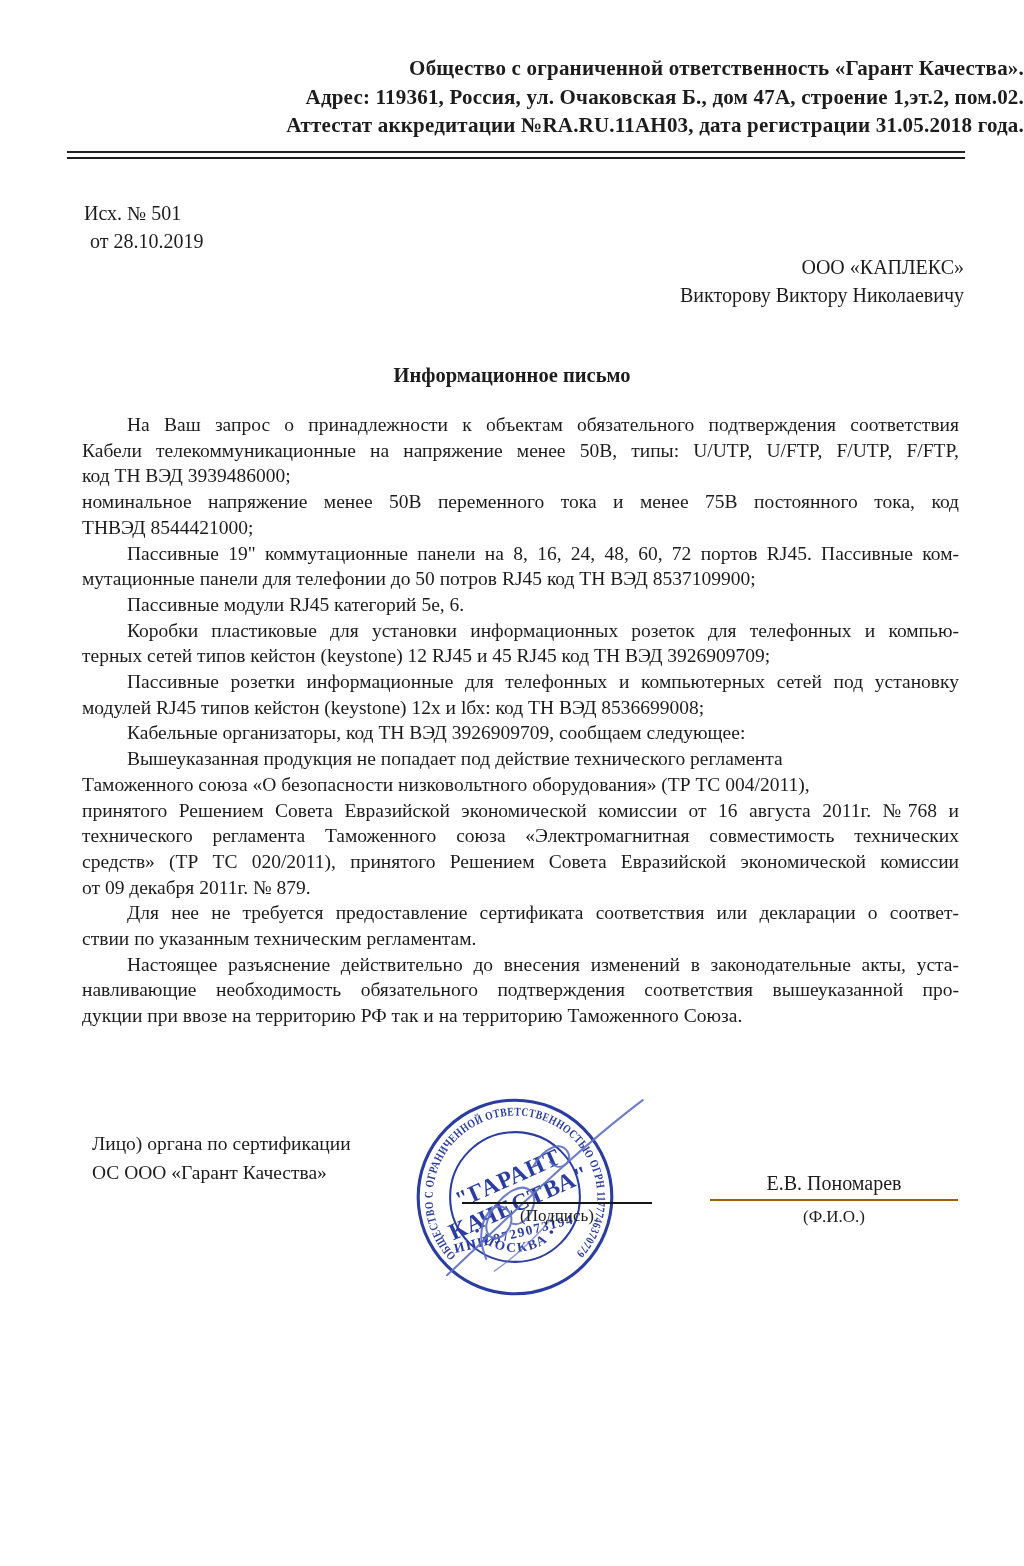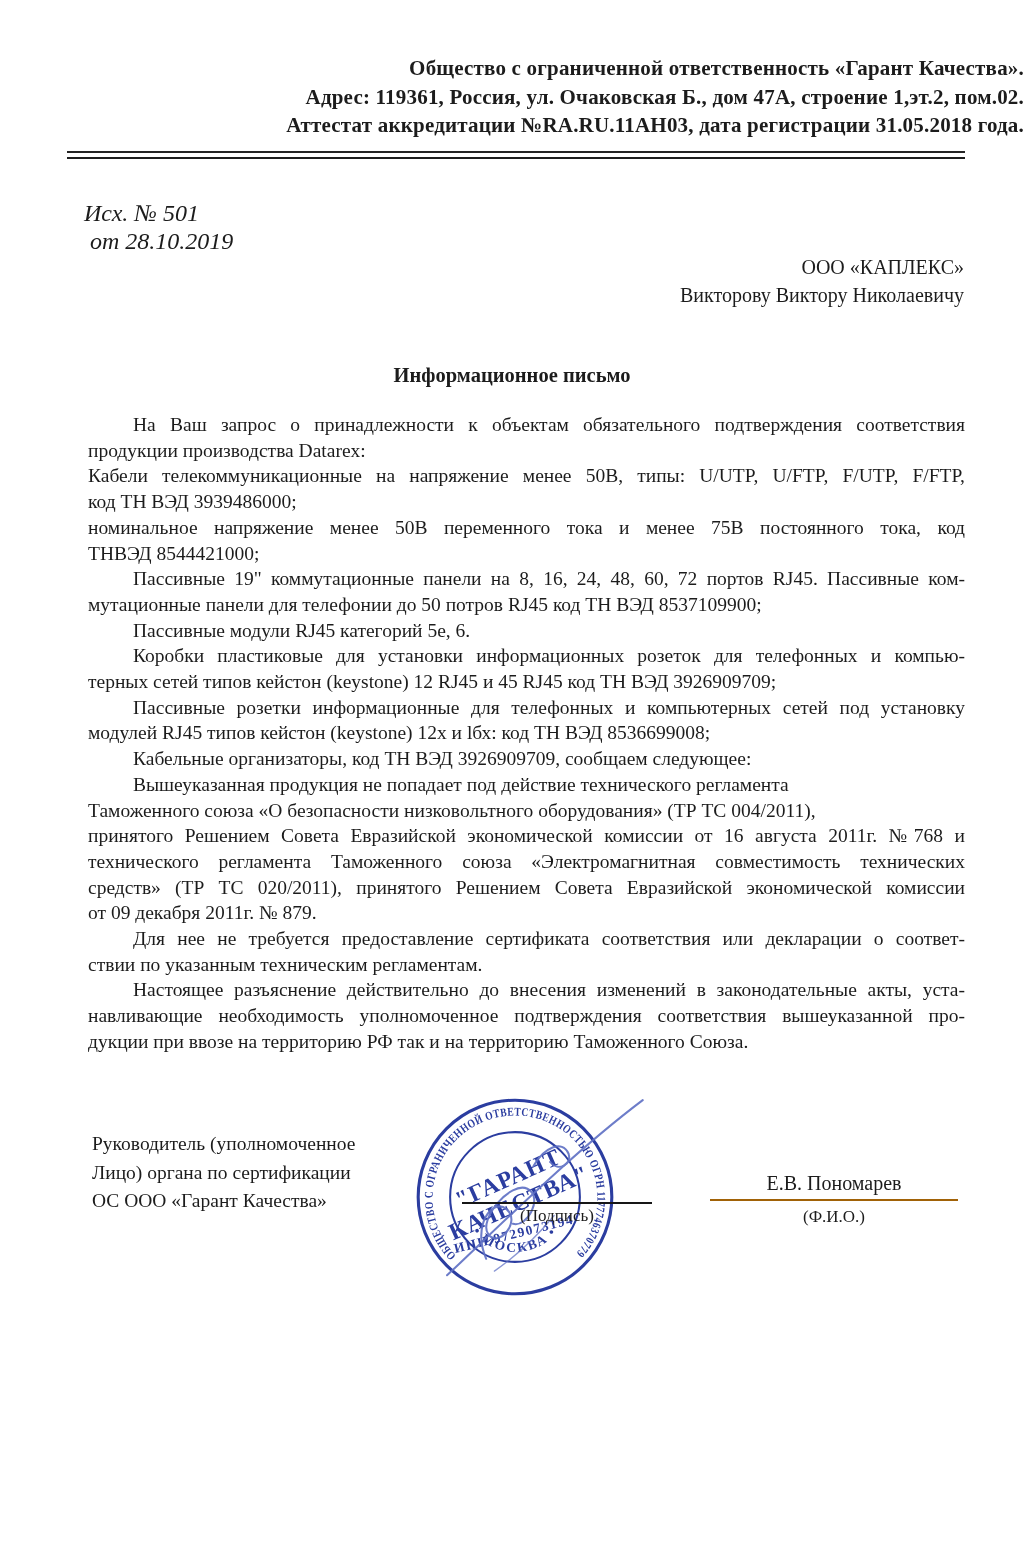--- a/index.html
+++ b/index.html
@@ -12,25 +12,25 @@
   }
   .abs{position:absolute;}
   .header{
     top:54px;left:0;width:100%;text-align:right;
     font-weight:bold;font-size:21px;line-height:28.5px;letter-spacing:0.2px;
   }
   .rule{
     top:151px;left:67px;width:898px;height:4px;
     border-top:2px solid #242424;border-bottom:2px solid #1d1d1d;
   }
-  .ref{left:84px;top:199px;font-size:24px;line-height:28px;font-style:italic;}
+  .ref{left:84px;top:199px;font-size:20px;line-height:28px;}
   .ref .date{padding-left:6px;}
   .addressee{right:60px;top:254px;text-align:right;font-size:20px;line-height:27.5px;}
   .title{top:364px;left:0;width:100%;text-align:center;font-weight:bold;font-size:20.5px;}
-  .body-text{left:88px;top:412px;width:877px;font-size:19.5px;}
+  .body-text{left:82px;top:412px;width:877px;font-size:19.5px;}
   .bline{line-height:25.7px;}
   .bline.indent{text-indent:45px;}
   .bline.justify{text-align:justify;text-align-last:justify;}
   .sig-left{left:92px;top:1130px;font-size:19.5px;line-height:28.5px;}
   .stamp{left:412px;top:1094px;width:206px;height:206px;overflow:visible;}
   .sig-line{left:462px;top:1187px;width:190px;height:15px;border-bottom:2px solid #161616;}
   .podpis{left:472px;top:1206px;width:170px;text-align:center;font-size:17px;}
   .name-line{
     left:710px;top:1172px;width:248px;height:27px;text-align:center;
     font-size:20px;border-bottom:2px solid #a16207;
@@ -57,21 +57,20 @@
 
     <div>ООО «КАПЛЕКС»</div>
     <div>Викторову Виктору Николаевичу</div>
   </div>
 
 <div class="abs title">Информационное письмо</div>
 
 <div class="abs body-text">
 
 <div class="bline indent justify">На Ваш запрос о принадлежности к объектам обязательного подтверждения соответствия</div>
-    <div class="bline">продукции производства Datarex:</div>
     <div class="bline justify">Кабели телекоммуникационные на напряжение менее 50В, типы: U/UTP, U/FTP, F/UTP, F/FTP,</div>
     <div class="bline">код ТН ВЭД 3939486000;</div>
     <div class="bline justify">номинальное напряжение менее 50В переменного тока и менее 75В постоянного тока, код</div>
     <div class="bline">ТНВЭД 8544421000;</div>
     <div class="bline indent justify">Пассивные 19" коммутационные панели на 8, 16, 24, 48, 60, 72 портов RJ45. Пассивные ком-</div>
     <div class="bline">мутационные панели для телефонии до 50 потров RJ45 код ТН ВЭД 8537109900;</div>
     <div class="bline indent">Пассивные модули RJ45 категорий 5е, 6.</div>
     <div class="bline indent justify">Коробки пластиковые для установки информационных розеток для телефонных и компью-</div>
     <div class="bline">терных сетей типов кейстон (keystone) 12 RJ45 и 45 RJ45 код ТН ВЭД 3926909709;</div>
     <div class="bline indent justify">Пассивные розетки информационные для телефонных и компьютерных сетей под установку</div>
@@ -79,27 +78,26 @@
     <div class="bline indent">Кабельные организаторы, код ТН ВЭД 3926909709, сообщаем следующее:</div>
     <div class="bline indent">Вышеуказанная продукция не попадает под действие технического регламента</div>
     <div class="bline">Таможенного союза «О безопасности низковольтного оборудования» (ТР ТС 004/2011),</div>
     <div class="bline justify">принятого Решением Совета Евразийской экономической комиссии от 16 августа 2011г. №768 и</div>
     <div class="bline justify">технического регламента Таможенного союза «Электромагнитная совместимость технических</div>
     <div class="bline justify">средств» (ТР ТС 020/2011), принятого Решением Совета Евразийской экономической комиссии</div>
     <div class="bline">от 09 декабря 2011г. № 879.</div>
     <div class="bline indent justify">Для нее не требуется предоставление сертификата соответствия или декларации о соответ-</div>
     <div class="bline">ствии по указанным техническим регламентам.</div>
     <div class="bline indent justify">Настоящее разъяснение действительно до внесения изменений в законодательные акты, уста-</div>
-    <div class="bline justify">навливающие необходимость уполномоченное подтверждения соответствия вышеуказанной про-</div>
+    <div class="bline justify">навливающие необходимость обязательного подтверждения соответствия вышеуказанной про-</div>
     <div class="bline">дукции при ввозе на территорию РФ так и на территорию Таможенного Союза.</div>
   </div>
 
 <div class="abs sig-left">
 
-<div>Руководитель (уполномоченное</div>
     <div>Лицо) органа по сертификации</div>
     <div>ОС ООО «Гарант Качества»</div>
   </div>
 
 <svg class="abs stamp" viewBox="0 0 200 200" overflow="visible" xmlns="http://www.w3.org/2000/svg">
   <g fill="none" stroke="#2b3da0">
     <circle cx="100" cy="100" r="94" stroke-width="3"></circle>
     <circle cx="100" cy="100" r="63" stroke-width="2"></circle>
   </g>
   <defs>

